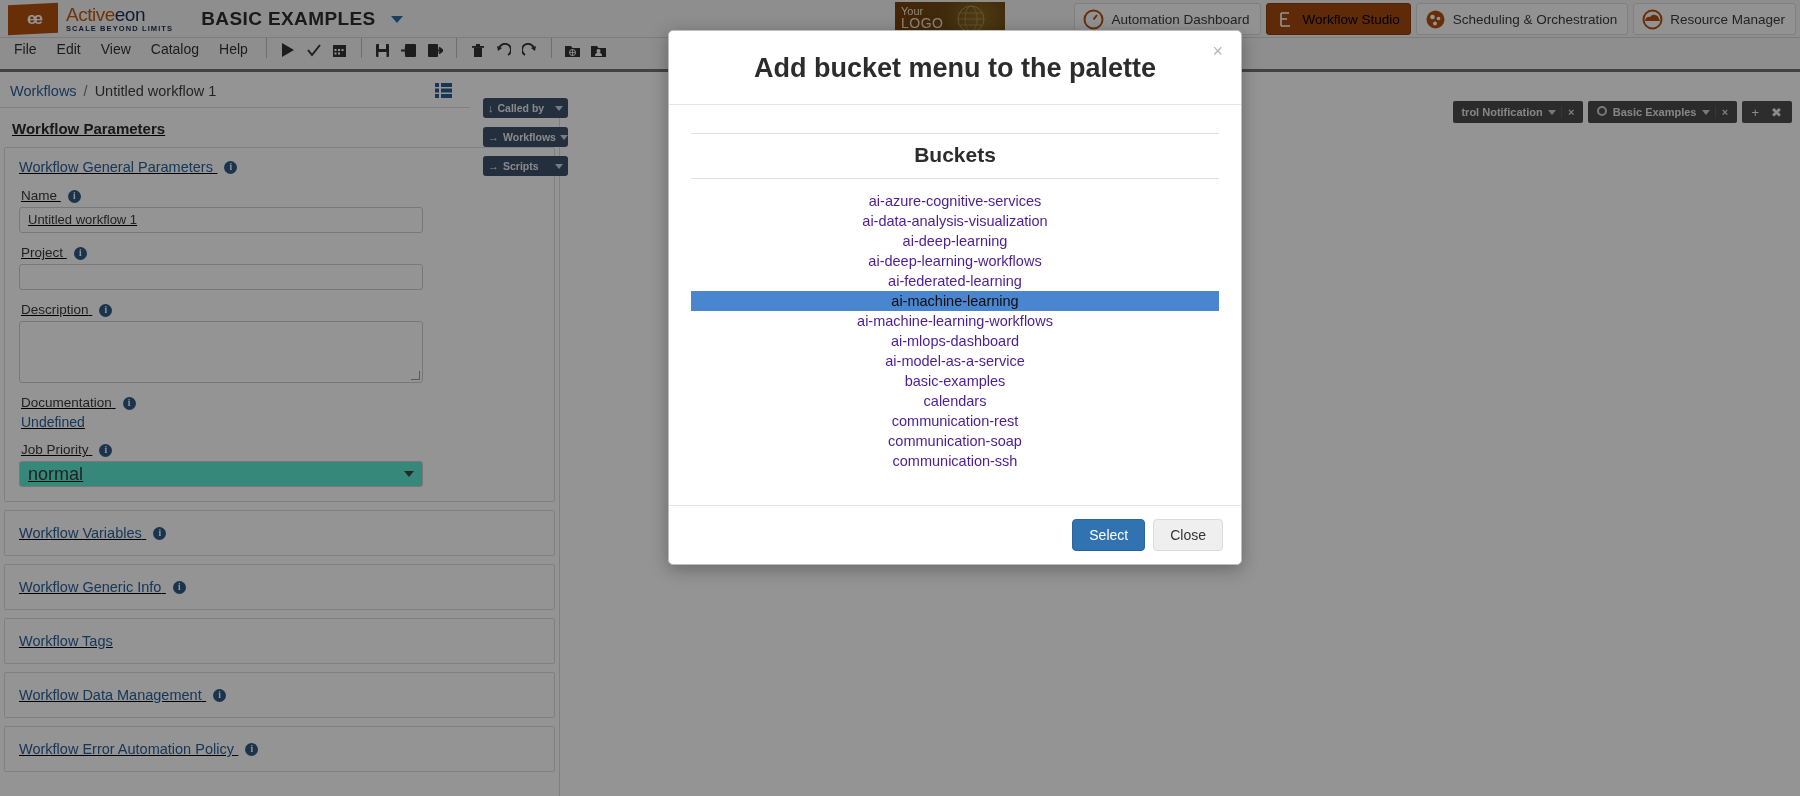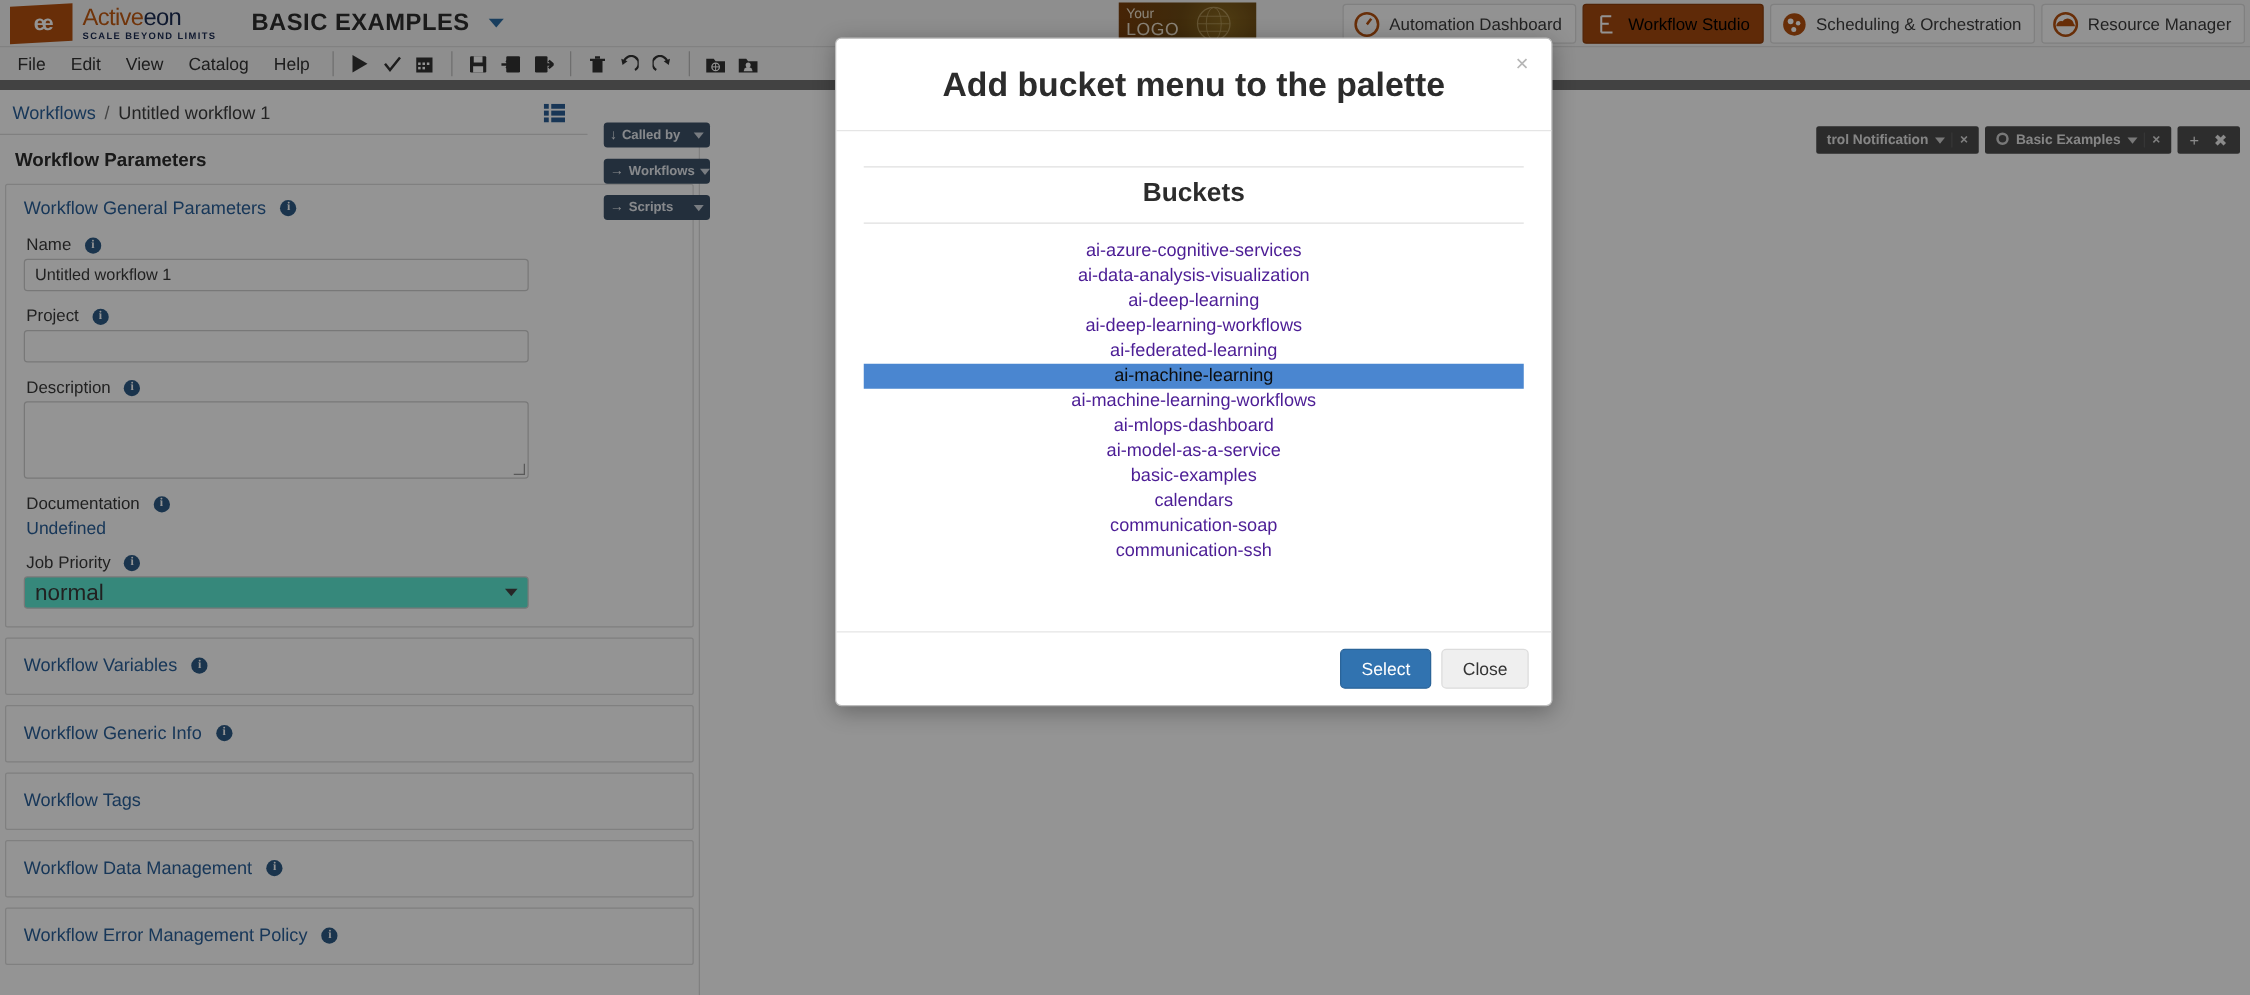--- a/index.html
+++ b/index.html
@@ -55,40 +55,40 @@
     height:32px; padding:0 10px 0 8px; display:flex; align-items:center; gap:7px;
     border:1px solid #dcdcdc; background:#fbfbfb; border-radius:3px;
     font-size:13.5px; color:#3b3b3b; white-space:nowrap;
   }
   .navbtn.active { background:#a4490f; border-color:#8c3d0b; color:#000000; }
   .navicon { width:21px; height:21px; border-radius:50%; flex:0 0 auto; position:relative; }
 
   
   .menubar {
     position:absolute; left:0; top:38px; width:1800px; height:34px;
-    background:#f5f5f5; display:flex; align-items:center; padding-left:4px;
-    border-bottom:8px solid #737373;
+    background:#f5f5f5; display:flex; padding-left:4px;
+    border-bottom:3px solid #737373;
   }
   .menuitem { font-size:14px; color:#333; padding:0 10px; line-height:22px; }
   .tbsep { width:1px; height:20px; background:#bdbdbd; margin:0 8px; }
   .tbicon { width:26px; height:24px; display:flex; align-items:center; justify-content:center; color:#333; }
 
   
   .crumbrow {
     position:absolute; left:0; top:75px; width:470px; height:33px;
     display:flex; align-items:center; border-bottom:1px solid #dcdcdc; background:#fff;
   }
   .crumb-link { color:#2a6099; font-size:14.5px; padding-left:10px; }
   .crumb-sep { color:#777; font-size:14.5px; padding:0 7px; }
   .crumb-cur { color:#3d3d3d; font-size:14.5px; }
   .listicon { position:absolute; right:18px; top:8px; width:17px; height:15px; }
 
   
   .leftpanel { position:absolute; left:0; top:108px; width:560px; bottom:0; background:#fff;
-               border-right:1px solid #dcdcdc; overflow:hidden; }
+               border-right:1px solid #dcdcdc; overflow:hidden;text-decoration:underline; }
   .panel-title { font-size:15px; font-weight:bold; color:#2b2b2b; padding:12px 0 10px 12px; }
   .card { margin:0 4px 8px 4px; border:1px solid #dcdcdc; border-radius:2px; padding:10px 14px 14px 14px; }
   .card.collapsed { padding:13px 14px; }
   .sec-link { color:#2a6099; font-size:14.5px; }
   .field-label { font-size:13.5px; color:#3a3a3a; margin:12px 0 4px 2px; }
   .field-label:first-child { margin-top:2px; }
   .inp {
     width:404px; height:26px; border:1px solid #cfcfcf; border-radius:3px;
     background:#fff; font-size:13px; color:#3a3a3a; padding:0 8px; line-height:24px;
   }
@@ -383,21 +383,21 @@
         <span class="infoi">i</span>
       </div>
       <div class="card collapsed">
         <span class="sec-link">Workflow Tags</span>
       </div>
       <div class="card collapsed">
         <span class="sec-link">Workflow Data Management</span>
         <span class="infoi">i</span>
       </div>
       <div class="card collapsed">
-        <span class="sec-link">Workflow Error Management Policy</span>
+        <span class="sec-link">Workflow Error Automation Policy</span>
         <span class="infoi">i</span>
       </div>
     </div>
 
     <div class="palette">
       <div class="palbtn">
         <span class="arr">↓</span>
         <span>Called by</span>
         <span class="cv"></span>
       </div>
@@ -452,20 +452,21 @@
         <div class="bucket">ai-data-analysis-visualization</div>
         <div class="bucket">ai-deep-learning</div>
         <div class="bucket">ai-deep-learning-workflows</div>
         <div class="bucket">ai-federated-learning</div>
         <div class="bucket selected">ai-machine-learning</div>
         <div class="bucket">ai-machine-learning-workflows</div>
         <div class="bucket">ai-mlops-dashboard</div>
         <div class="bucket">ai-model-as-a-service</div>
         <div class="bucket">basic-examples</div>
         <div class="bucket">calendars</div>
+        <div class="bucket">communication-rest</div>
         <div class="bucket">communication-soap</div>
         <div class="bucket">communication-ssh</div>
       </div>
     </div>
     <div class="modal-foot">
       <div class="btn btn-primary">Select</div>
       <div class="btn btn-default">Close</div>
     </div>
   </div>
 

